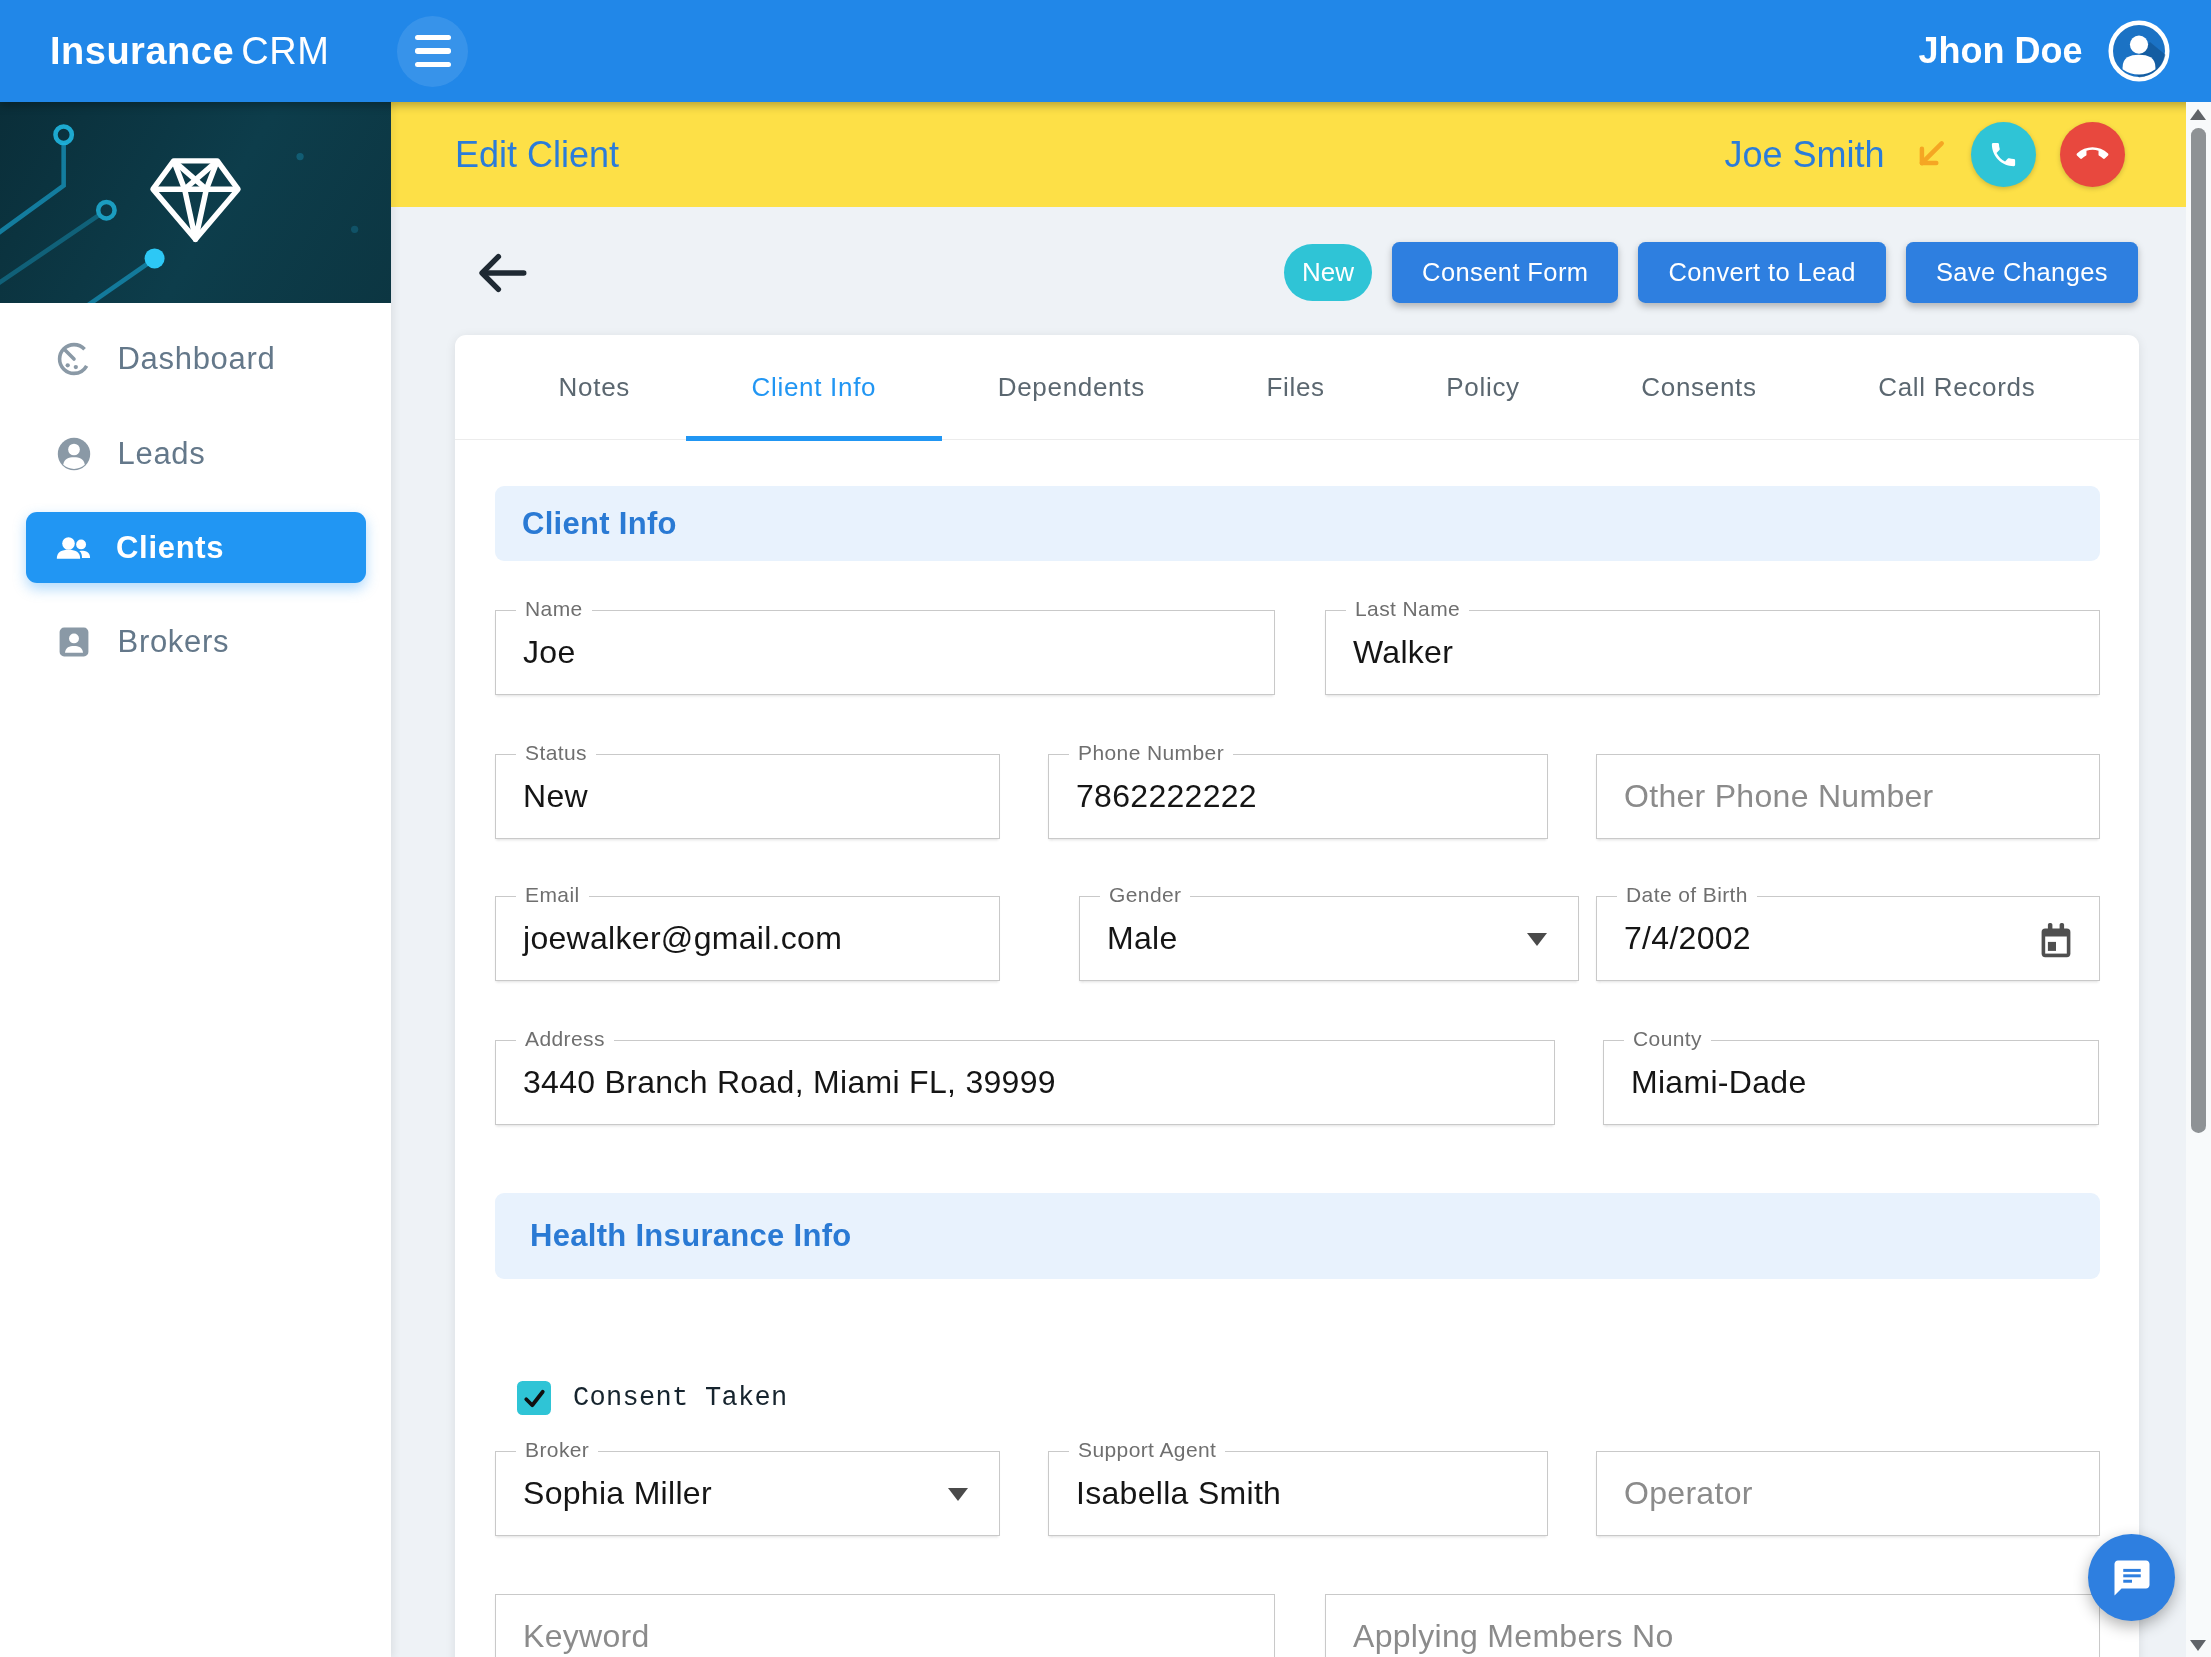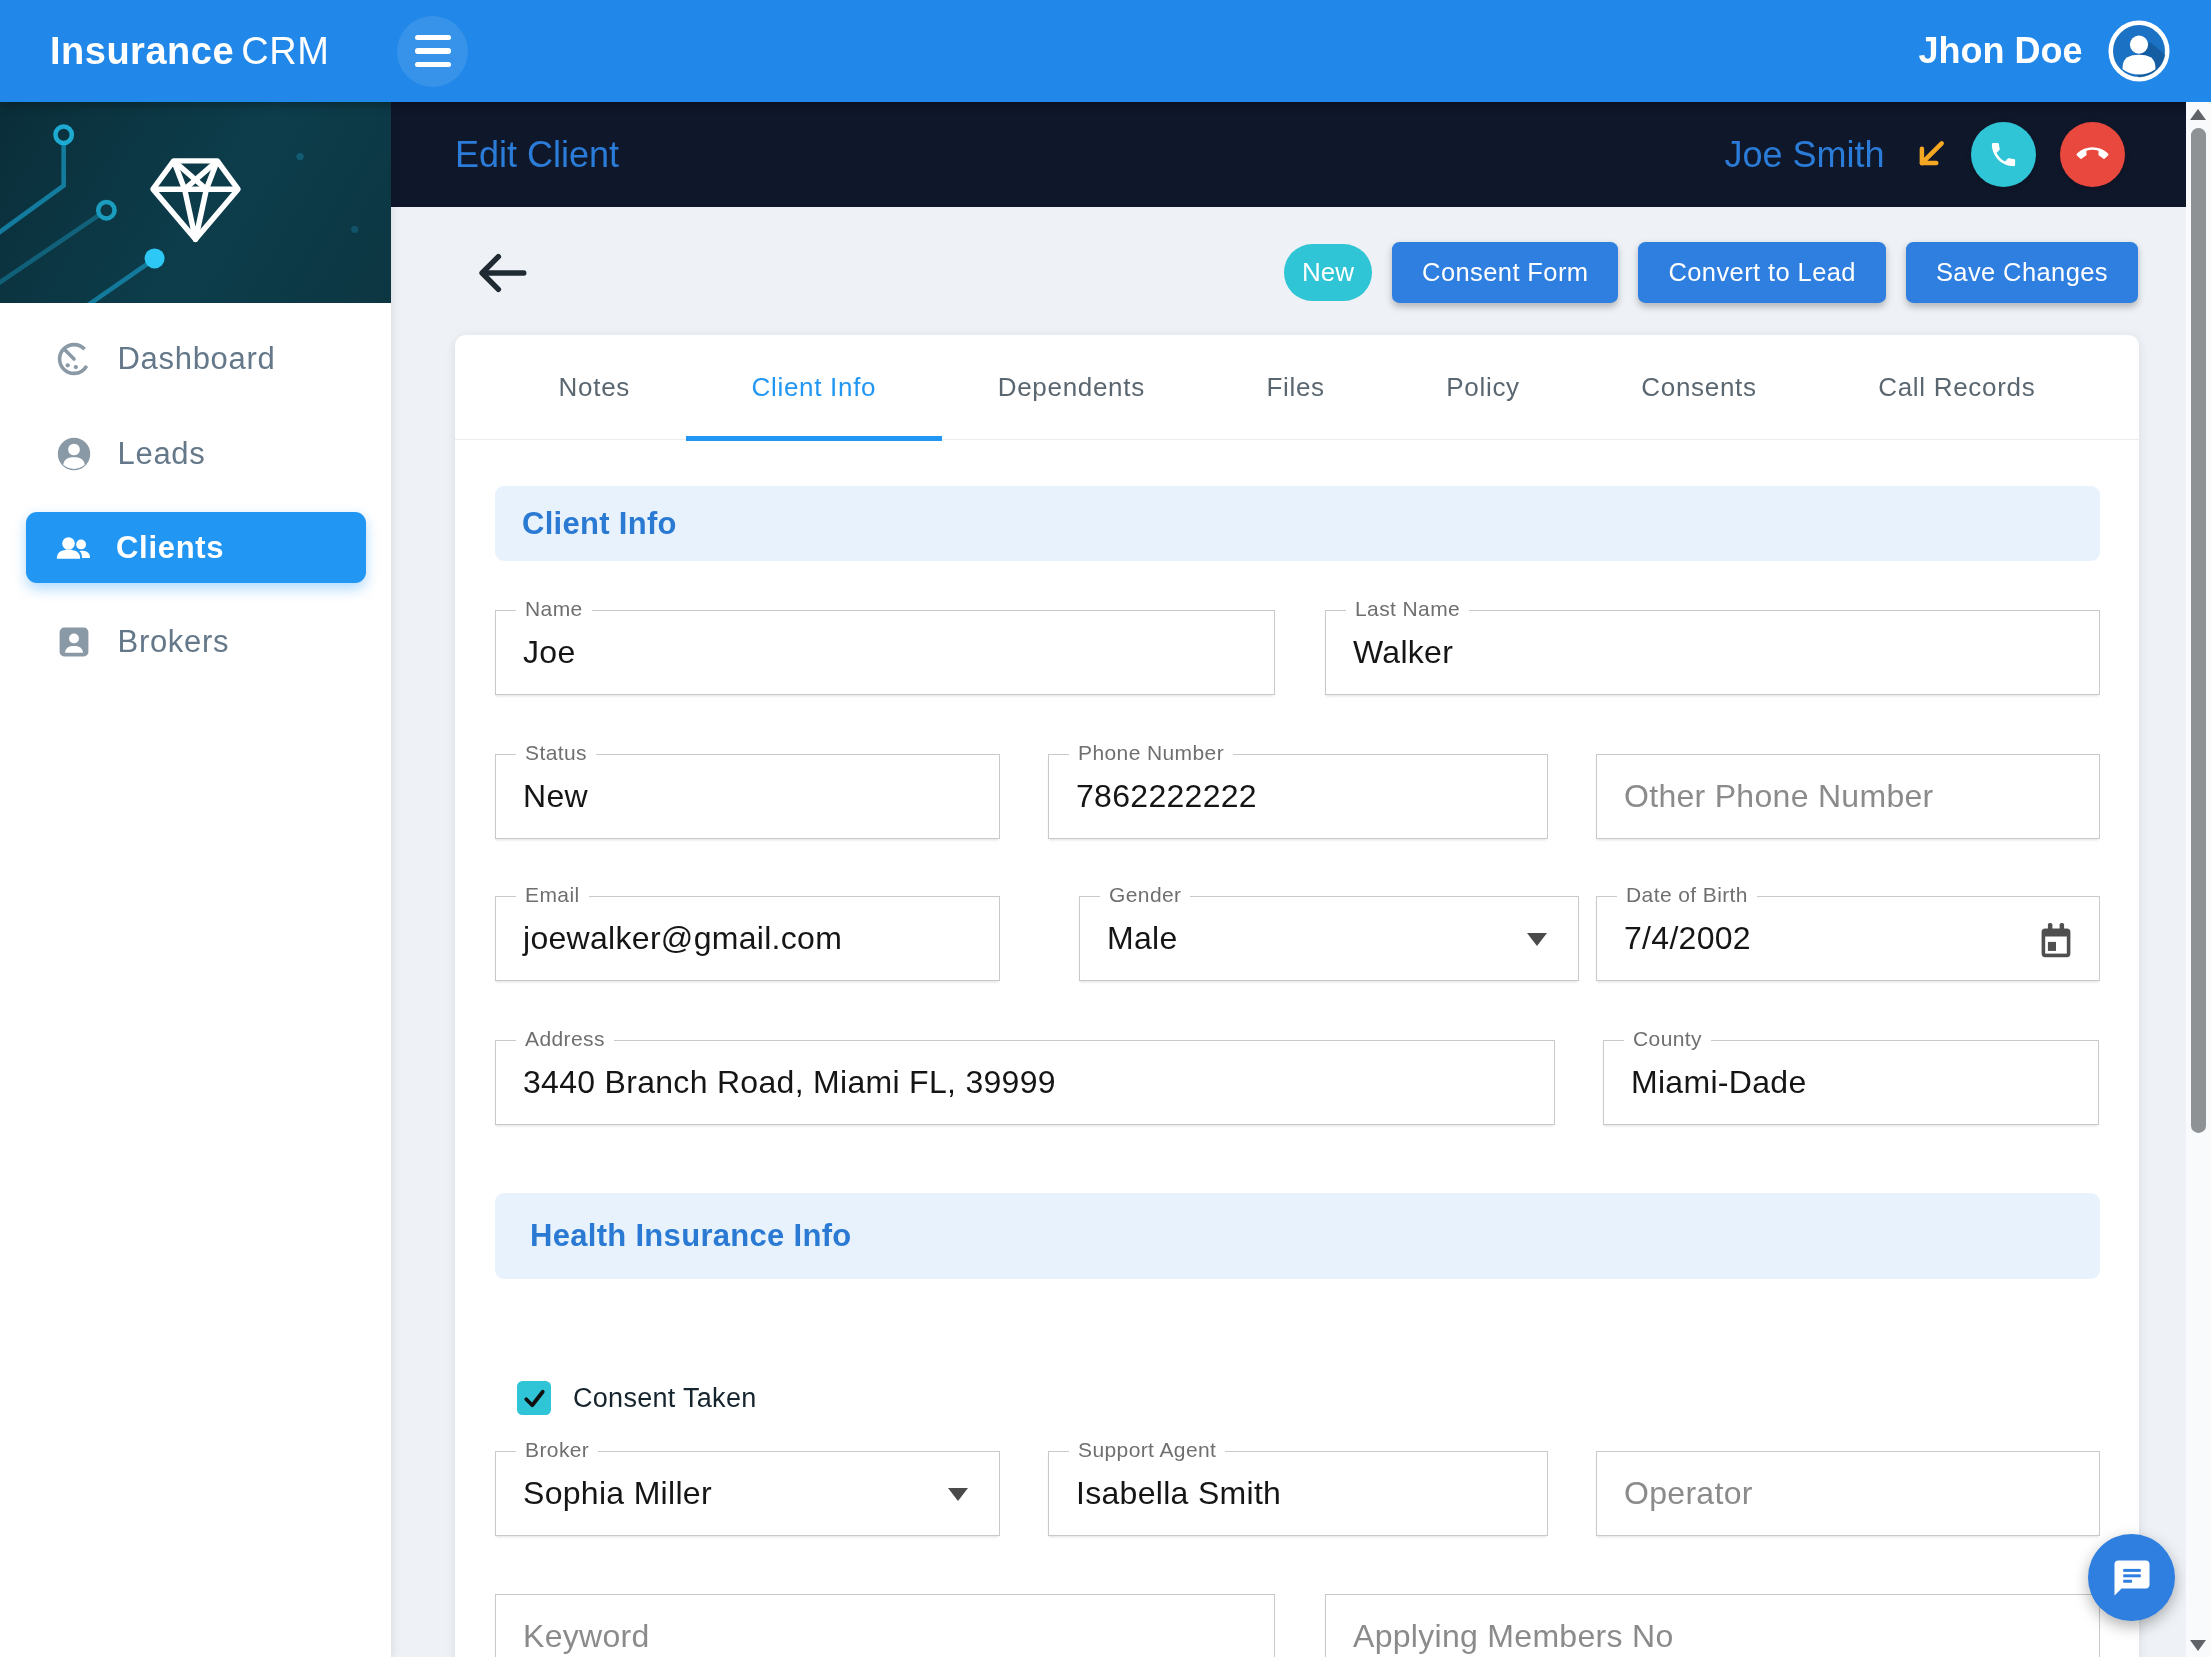--- a/index.html
+++ b/index.html
@@ -47,21 +47,21 @@
   .nav-item .nicon { width:36px; height:36px; flex:0 0 36px; }
   .nav-item.active {
     background:#2196f3; color:#fff; font-weight:700; border-radius:11px;
     margin-left:25.5px; margin-right:25.5px; padding-left:29px; height:71px;
     box-shadow: 0 5.5px 12.7px rgba(33,150,243,.35);
   }
 
   
   .topbar {
     position:absolute; left:391px; top:102px; width:1820px; height:105px;
-    background:#0f172a; display:flex; align-items:center; z-index:10;
+    background:#fde047; display:flex; align-items:center; z-index:10;
   }
   .page-title { margin-left:64px; font-size:36px; font-weight:500; color:#2b7cd9; }
   .client-cluster { position:absolute; right:86px; display:flex; align-items:center; gap:23.6px; }
   .client-name { font-size:36px; font-weight:500; color:#2b7cd9; }
   .recv-arrow { width:36px; height:36px; margin-left:3.6px; }
   .call-btn {
     width:65px; height:65px; border-radius:50%; display:flex; align-items:center; justify-content:center;
     cursor:pointer; box-shadow:0 1.8px 5.5px rgba(0,0,0,.18);
   }
   .call-btn.answer { background:#2fc4d6; }
@@ -125,21 +125,21 @@
   }
   .cal-icon { position:absolute; right:25.5px; top:23.6px; width:36px; height:40px; }
 
   
   .chk-row { position:absolute; left:62px; display:flex; align-items:center; gap:22px; }
   .chk {
     width:34px; height:34px; background:#2fc4d6; border-radius:5.5px; cursor:pointer;
     display:flex; align-items:center; justify-content:center;
   }
   .chk svg { width:27px; height:27px; }
-  .chk-label { font-size:27px; color:#16242e; letter-spacing:0.3px; }
+  .chk-label { font-size:27px; color:#16242e; letter-spacing:0.3px;font-family:Liberation Mono, monospace; }
 
   
   .fab {
     position:absolute; left:2088px; top:1534px; width:87px; height:87px; border-radius:50%;
     background:#2e7fe0; display:flex; align-items:center; justify-content:center;
     box-shadow:0 5.5px 14.5px rgba(0,0,0,.3); cursor:pointer; z-index:60;
   }
   .fab svg { width:42px; height:42px; }
 
   

